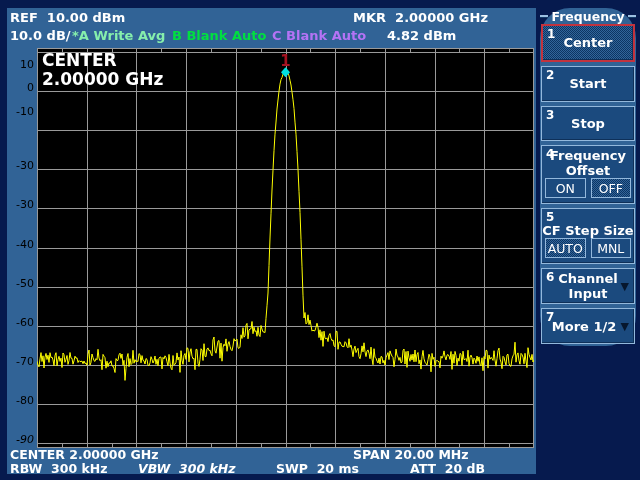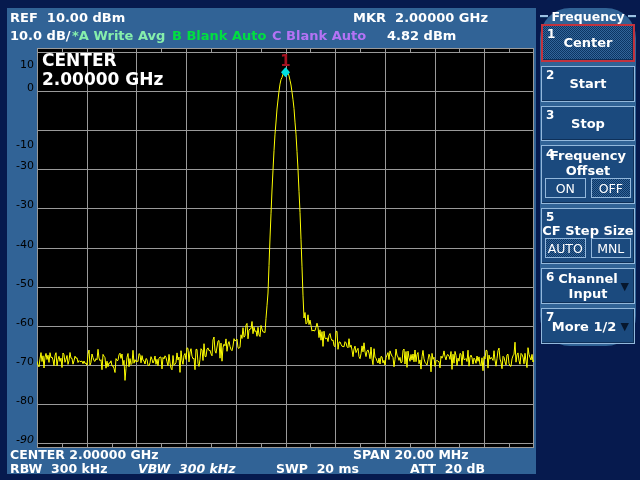--- a/index.html
+++ b/index.html
@@ -79,21 +79,21 @@
     </div>
     <div class="abs ftr" style="left:403px; top:454px;">
       <span>ATT</span>&nbsp;
       <span>20 dB</span>
     </div>
   </div>
 
   <div id="ylabels">
       <div class="ylab" style="top: 42px; margin-top: 16px;">10</div>
       <div class="ylab" style="top: 81.1px;">0</div>
-      <div class="ylab" style="top: 138px;">-10</div>
+      <div class="ylab" style="top: 105px;">-10</div>
       <div class="ylab" style="top: 159.3px;">-30</div>
       <div class="ylab" style="top: 198.4px;">-30</div>
       <div class="ylab" style="top: 237.5px;">-40</div>
       <div class="ylab" style="top: 276.6px;">-50</div>
       <div class="ylab" style="top: 315.7px;">-60</div>
       <div class="ylab" style="top: 354.8px;">-70</div>
       <div class="ylab" style="top: 393.9px;">-80</div>
       <div class="ylab" style="top: 433px; font-style: italic;">-90</div>
     </div>
 

